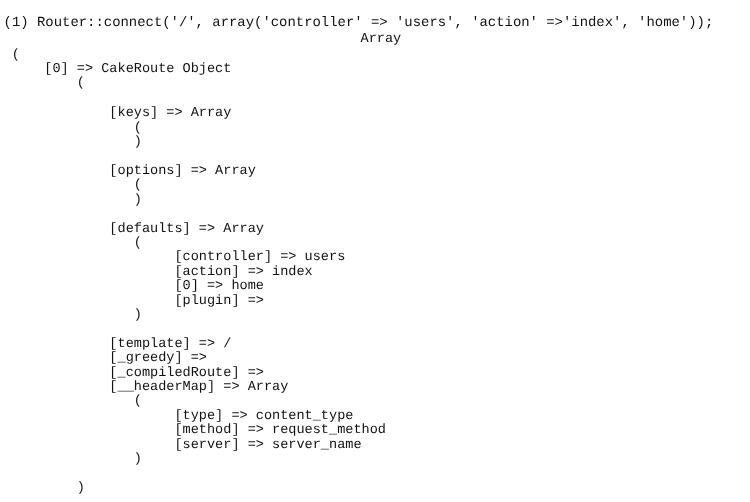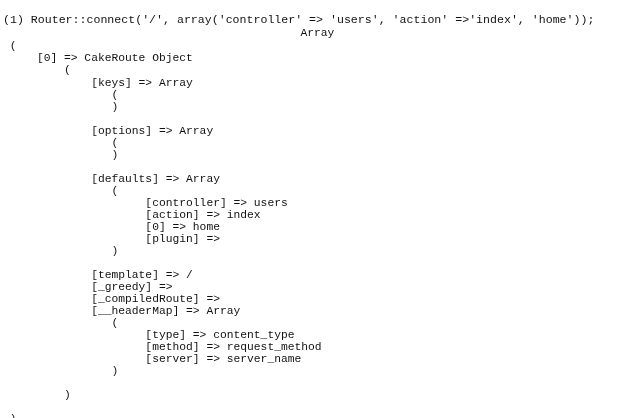--- a/index.html
+++ b/index.html
@@ -43,21 +43,21 @@
   }
   .stmt {
     font-size: 11.6px;
     line-height: 14px;
   }
   .dump-head {
     line-height: 13px;
     text-align: center;
   }
   .gap-small {
-    margin-top: 1px;
+    margin-top: 13px;
   }
 </style>
 </head>
 <body>
 
 <div id="page">
 
   <pre class="code-block"><span class="line stmt">(1) Router::connect('/', array('controller' =&gt; 'users', 'action' =&gt;'index', 'home'));</span><span class="line dump-head"> Array</span><span class="line"> (</span><span class="line">     [0] =&gt; CakeRoute Object</span><span class="line">         (</span><span class="line gap-small">             [keys] =&gt; Array</span><span class="line">                (</span><span class="line">                )</span><span class="line blank"></span><span class="line">             [options] =&gt; Array</span><span class="line">                (</span><span class="line">                )</span><span class="line blank"></span><span class="line">             [defaults] =&gt; Array</span><span class="line">                (</span><span class="line">                     [controller] =&gt; users</span><span class="line">                     [action] =&gt; index</span><span class="line">                     [0] =&gt; home</span><span class="line">                     [plugin] =&gt; </span><span class="line">                )</span><span class="line blank"></span><span class="line">             [template] =&gt; /</span><span class="line">             [_greedy] =&gt; </span><span class="line">             [_compiledRoute] =&gt; </span><span class="line">             [__headerMap] =&gt; Array</span><span class="line">                (</span><span class="line">                     [type] =&gt; content_type</span><span class="line">                     [method] =&gt; request_method</span><span class="line">                     [server] =&gt; server_name</span><span class="line">                )</span><span class="line blank"></span><span class="line">         )</span><span class="line blank"></span><span class="line"> )</span></pre>
 
 </div>

